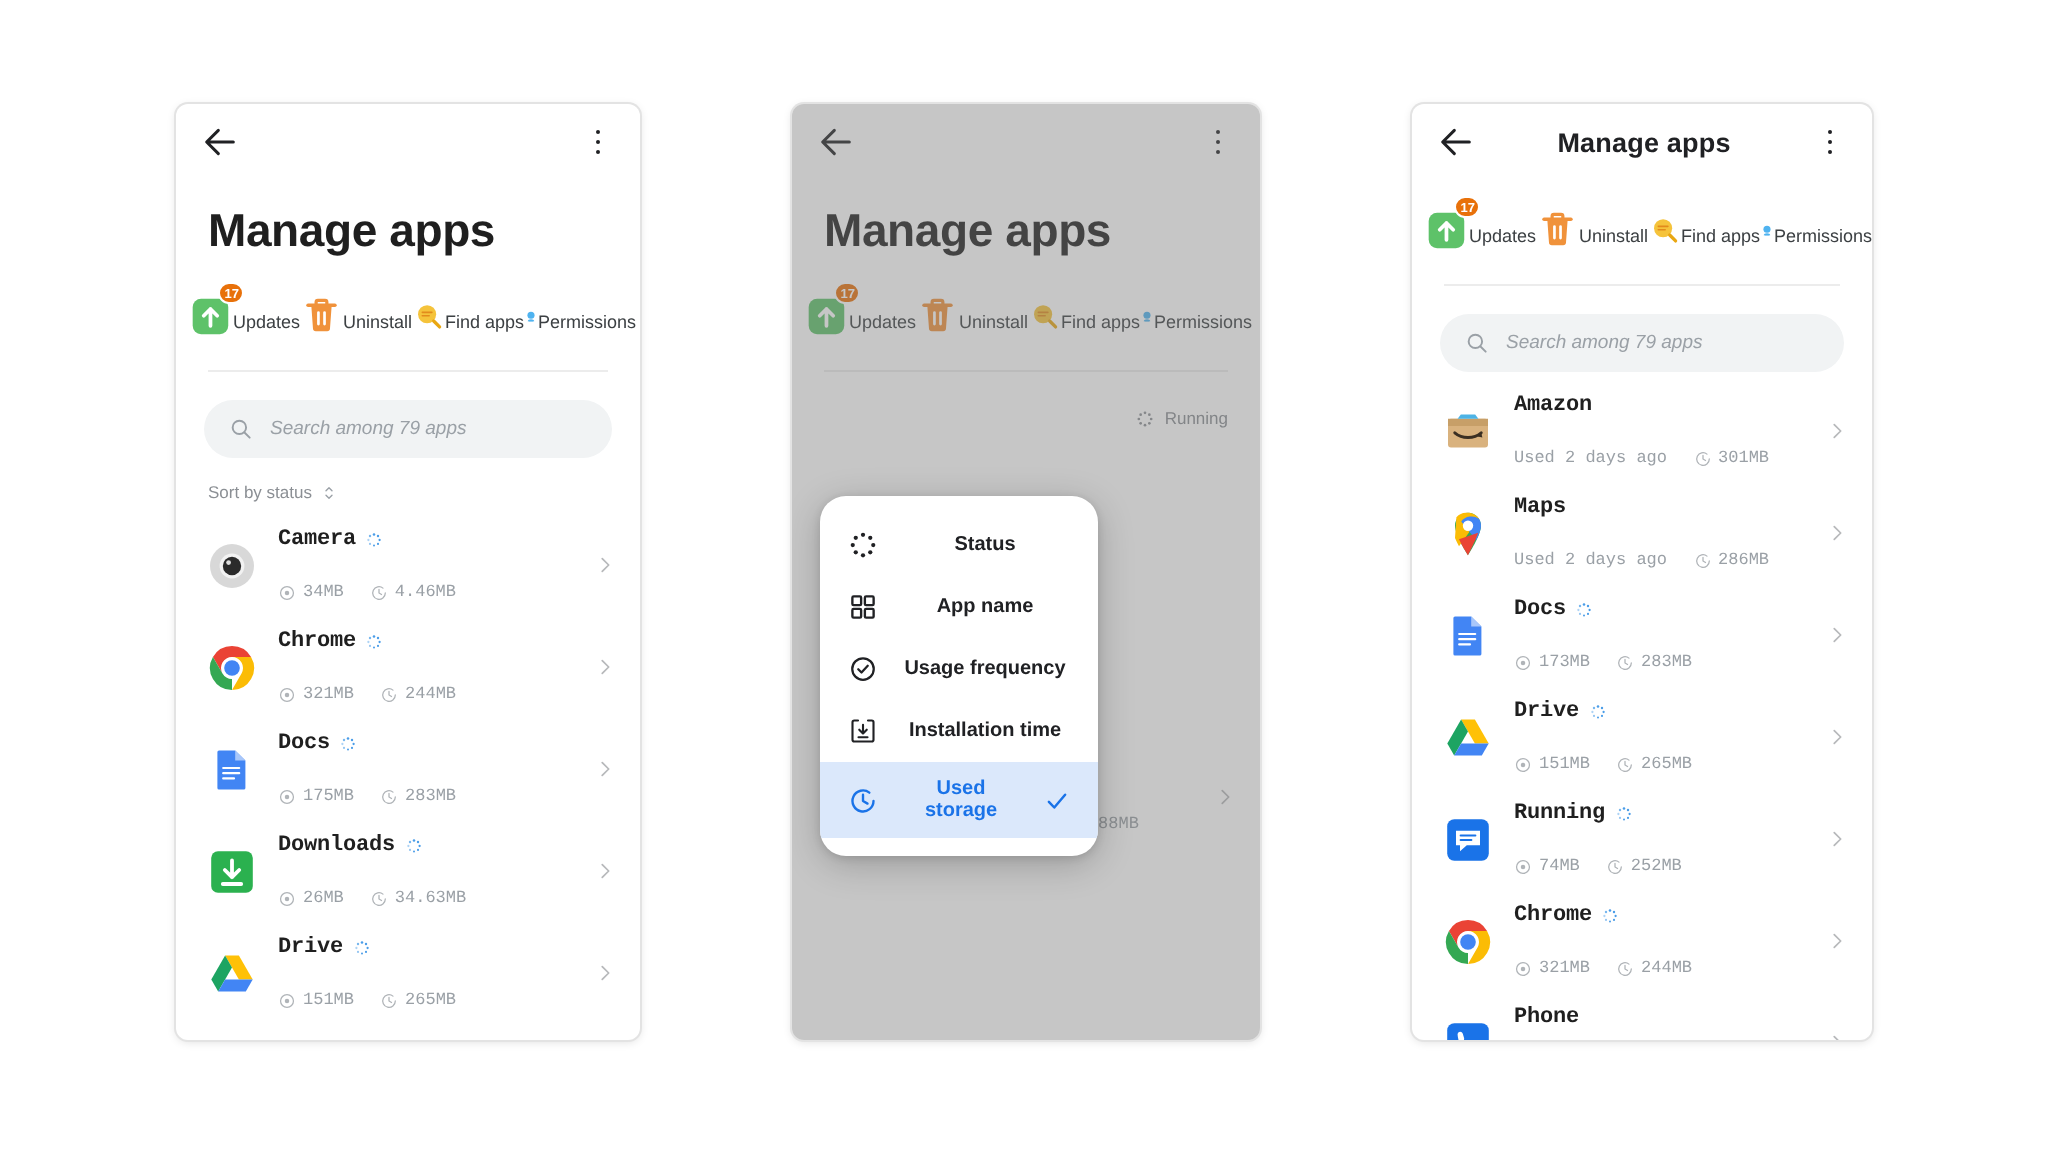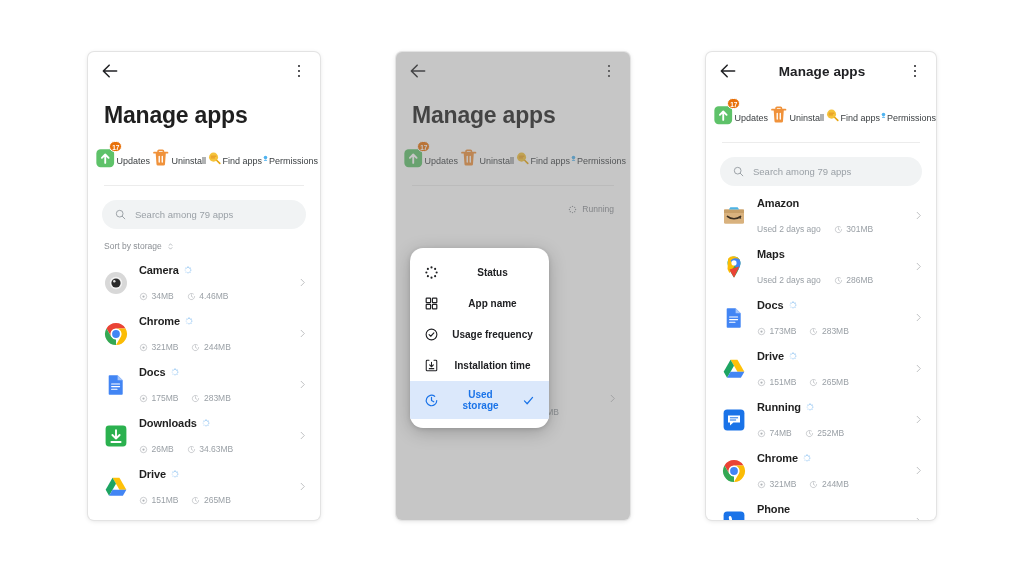--- a/index.html
+++ b/index.html
@@ -65,38 +65,38 @@
     background:#e8710a; color:#fff; border-radius: 6px;
     font-size: 6.5px; line-height: 11px; text-align:center;
     border: 1.2px solid #fff; font-weight:700;
   }
 
   .divider { height:1px; background:#ececec; margin: 8px 16px 0; }
 
   
   .search {
     margin: 14px 14px 0; height: 29px; border-radius: 16px;
-    background:#f1f3f4; display:flex; align-items:center; padding: 0 12px; gap:8px;
+    background:#f1f3f4; display:flex; align-items:center; padding: 0 12px; gap:8px;font-style:italic;
   }
   .search-text { font-size: 9.5px; color:#9aa0a6; }
 
   
   .sort-row {
     display:flex; align-items:center; gap:4px;
     padding: 12px 16px 2px; font-size: 8.5px; color:#8b8f94;
   }
 
   
   .app-list { padding: 4px 0 0; }
   .app-row {
     display:flex; align-items:center; gap:11px;
     padding: 7px 12px 7px 16px; position: relative;
   }
   .app-icon { width: 24px; height: 24px; flex:0 0 auto; position:relative; }
-  .app-texts { flex: 1 1 auto; min-width: 0; }
+  .app-texts { flex: 1 1 auto; min-width: 0; font-family: Liberation Mono, monospace; }
   .app-name-line { display:flex; align-items:center; gap:5px; }
   .app-name { font-size: 11px; font-weight: 700; color:#1f1f1f; letter-spacing:-.1px; }
   .syncdot { width: 8px; height: 8px; flex:0 0 auto; }
   .app-meta { display:flex; align-items:center; gap:13px; margin-top:15px; }
   .meta-item { display:flex; align-items:center; gap:3.5px; font-size:8.5px; color:#9aa0a6; }
   .chevron { width:11px; height:11px; flex:0 0 auto; opacity:.45; }
 
   
   .menu {
     position: absolute; left: 14px; top: 196px; width: 139px;
@@ -181,21 +181,21 @@
       <div class="search">
         <span style="width:13px;height:13px;flex:0 0 auto">
           <svg class="" viewBox="0 0 24 24" xmlns="http://www.w3.org/2000/svg">
             <circle cx="10.5" cy="10.5" r="6.2" fill="none" stroke="#9aa0a6" stroke-width="1.8"></circle>
             <path d="M15.2 15.2L20 20" stroke="#9aa0a6" stroke-width="1.8" stroke-linecap="round"></path>
           </svg>
         </span>
         <span class="search-text">Search among 79 apps</span>
       </div>
       <div class="sort-row">
-        <span>Sort by storage</span>
+        <span>Sort by status</span>
         <span style="width:9px;height:9px;flex:0 0 auto">
           <svg class="" viewBox="0 0 24 24" xmlns="http://www.w3.org/2000/svg">
             <path d="M8 9l4-4 4 4M8 15l4 4 4-4" fill="none" stroke="#9aa0a6" stroke-width="1.8" stroke-linecap="round" stroke-linejoin="round"></path>
           </svg>
         </span>
       </div>
       <div class="app-list">
         <div class="app-row">
           <span class="app-icon">
             <svg class="" viewBox="0 0 24 24" xmlns="http://www.w3.org/2000/svg">

